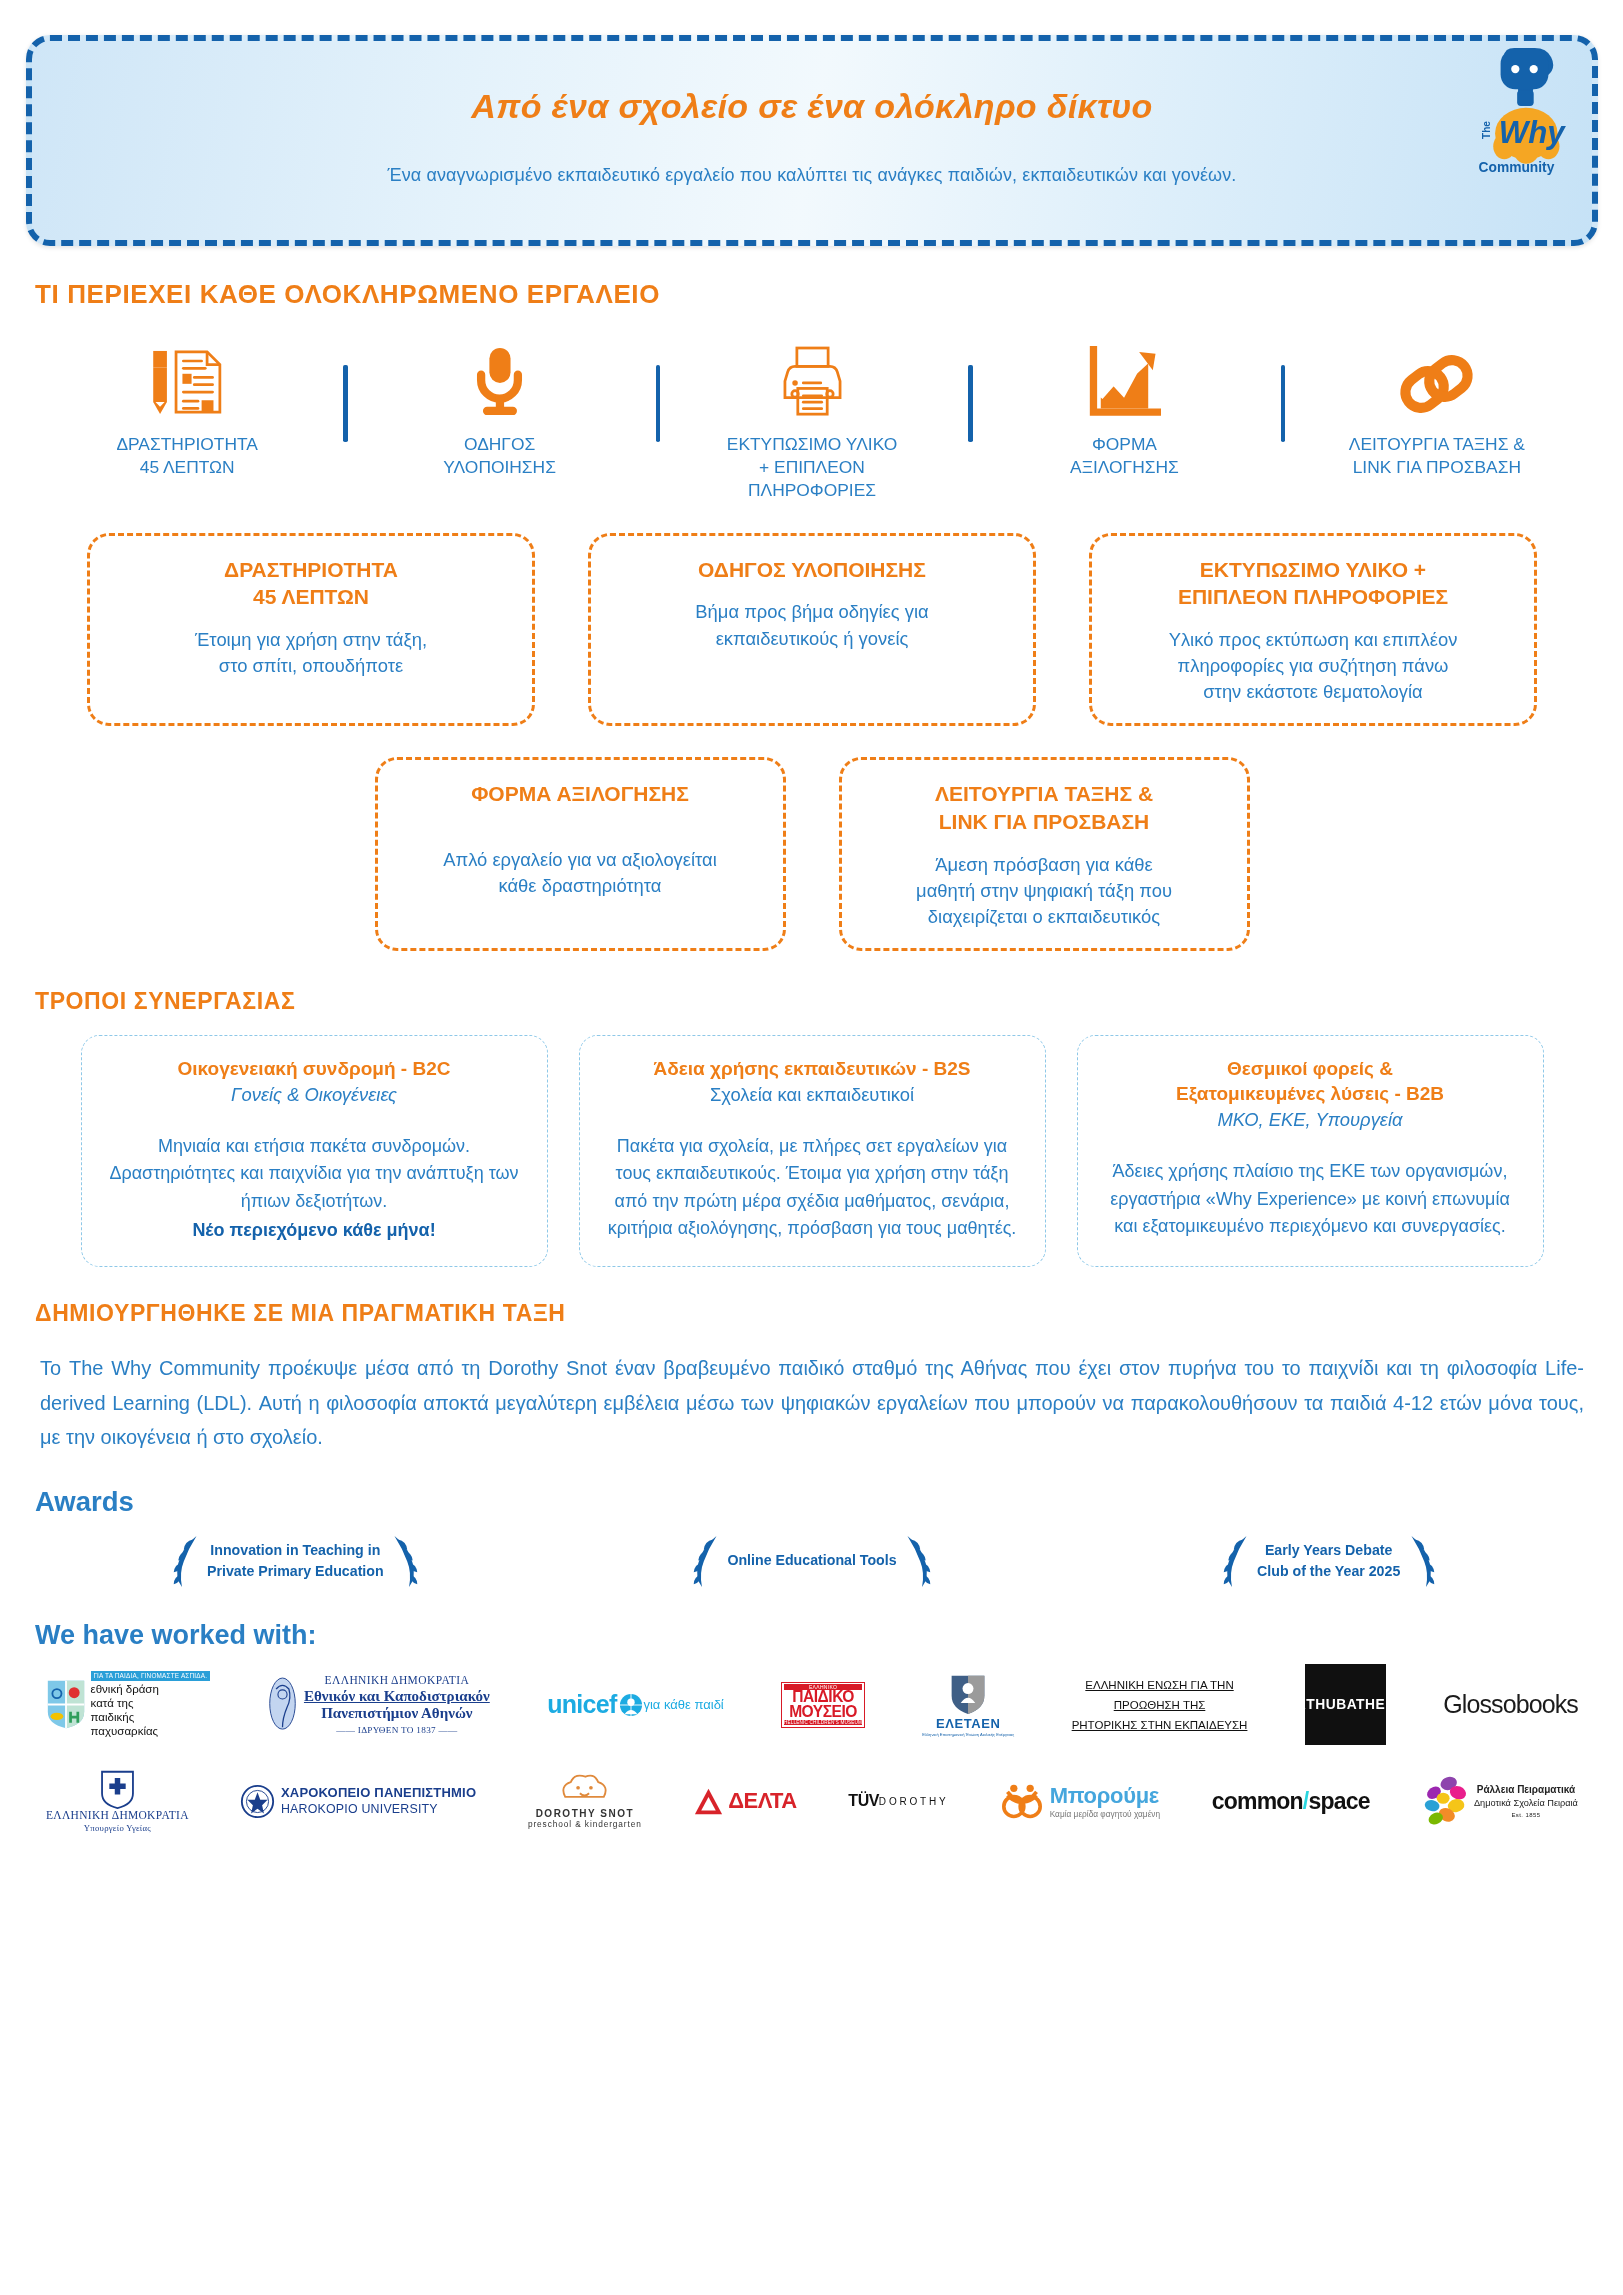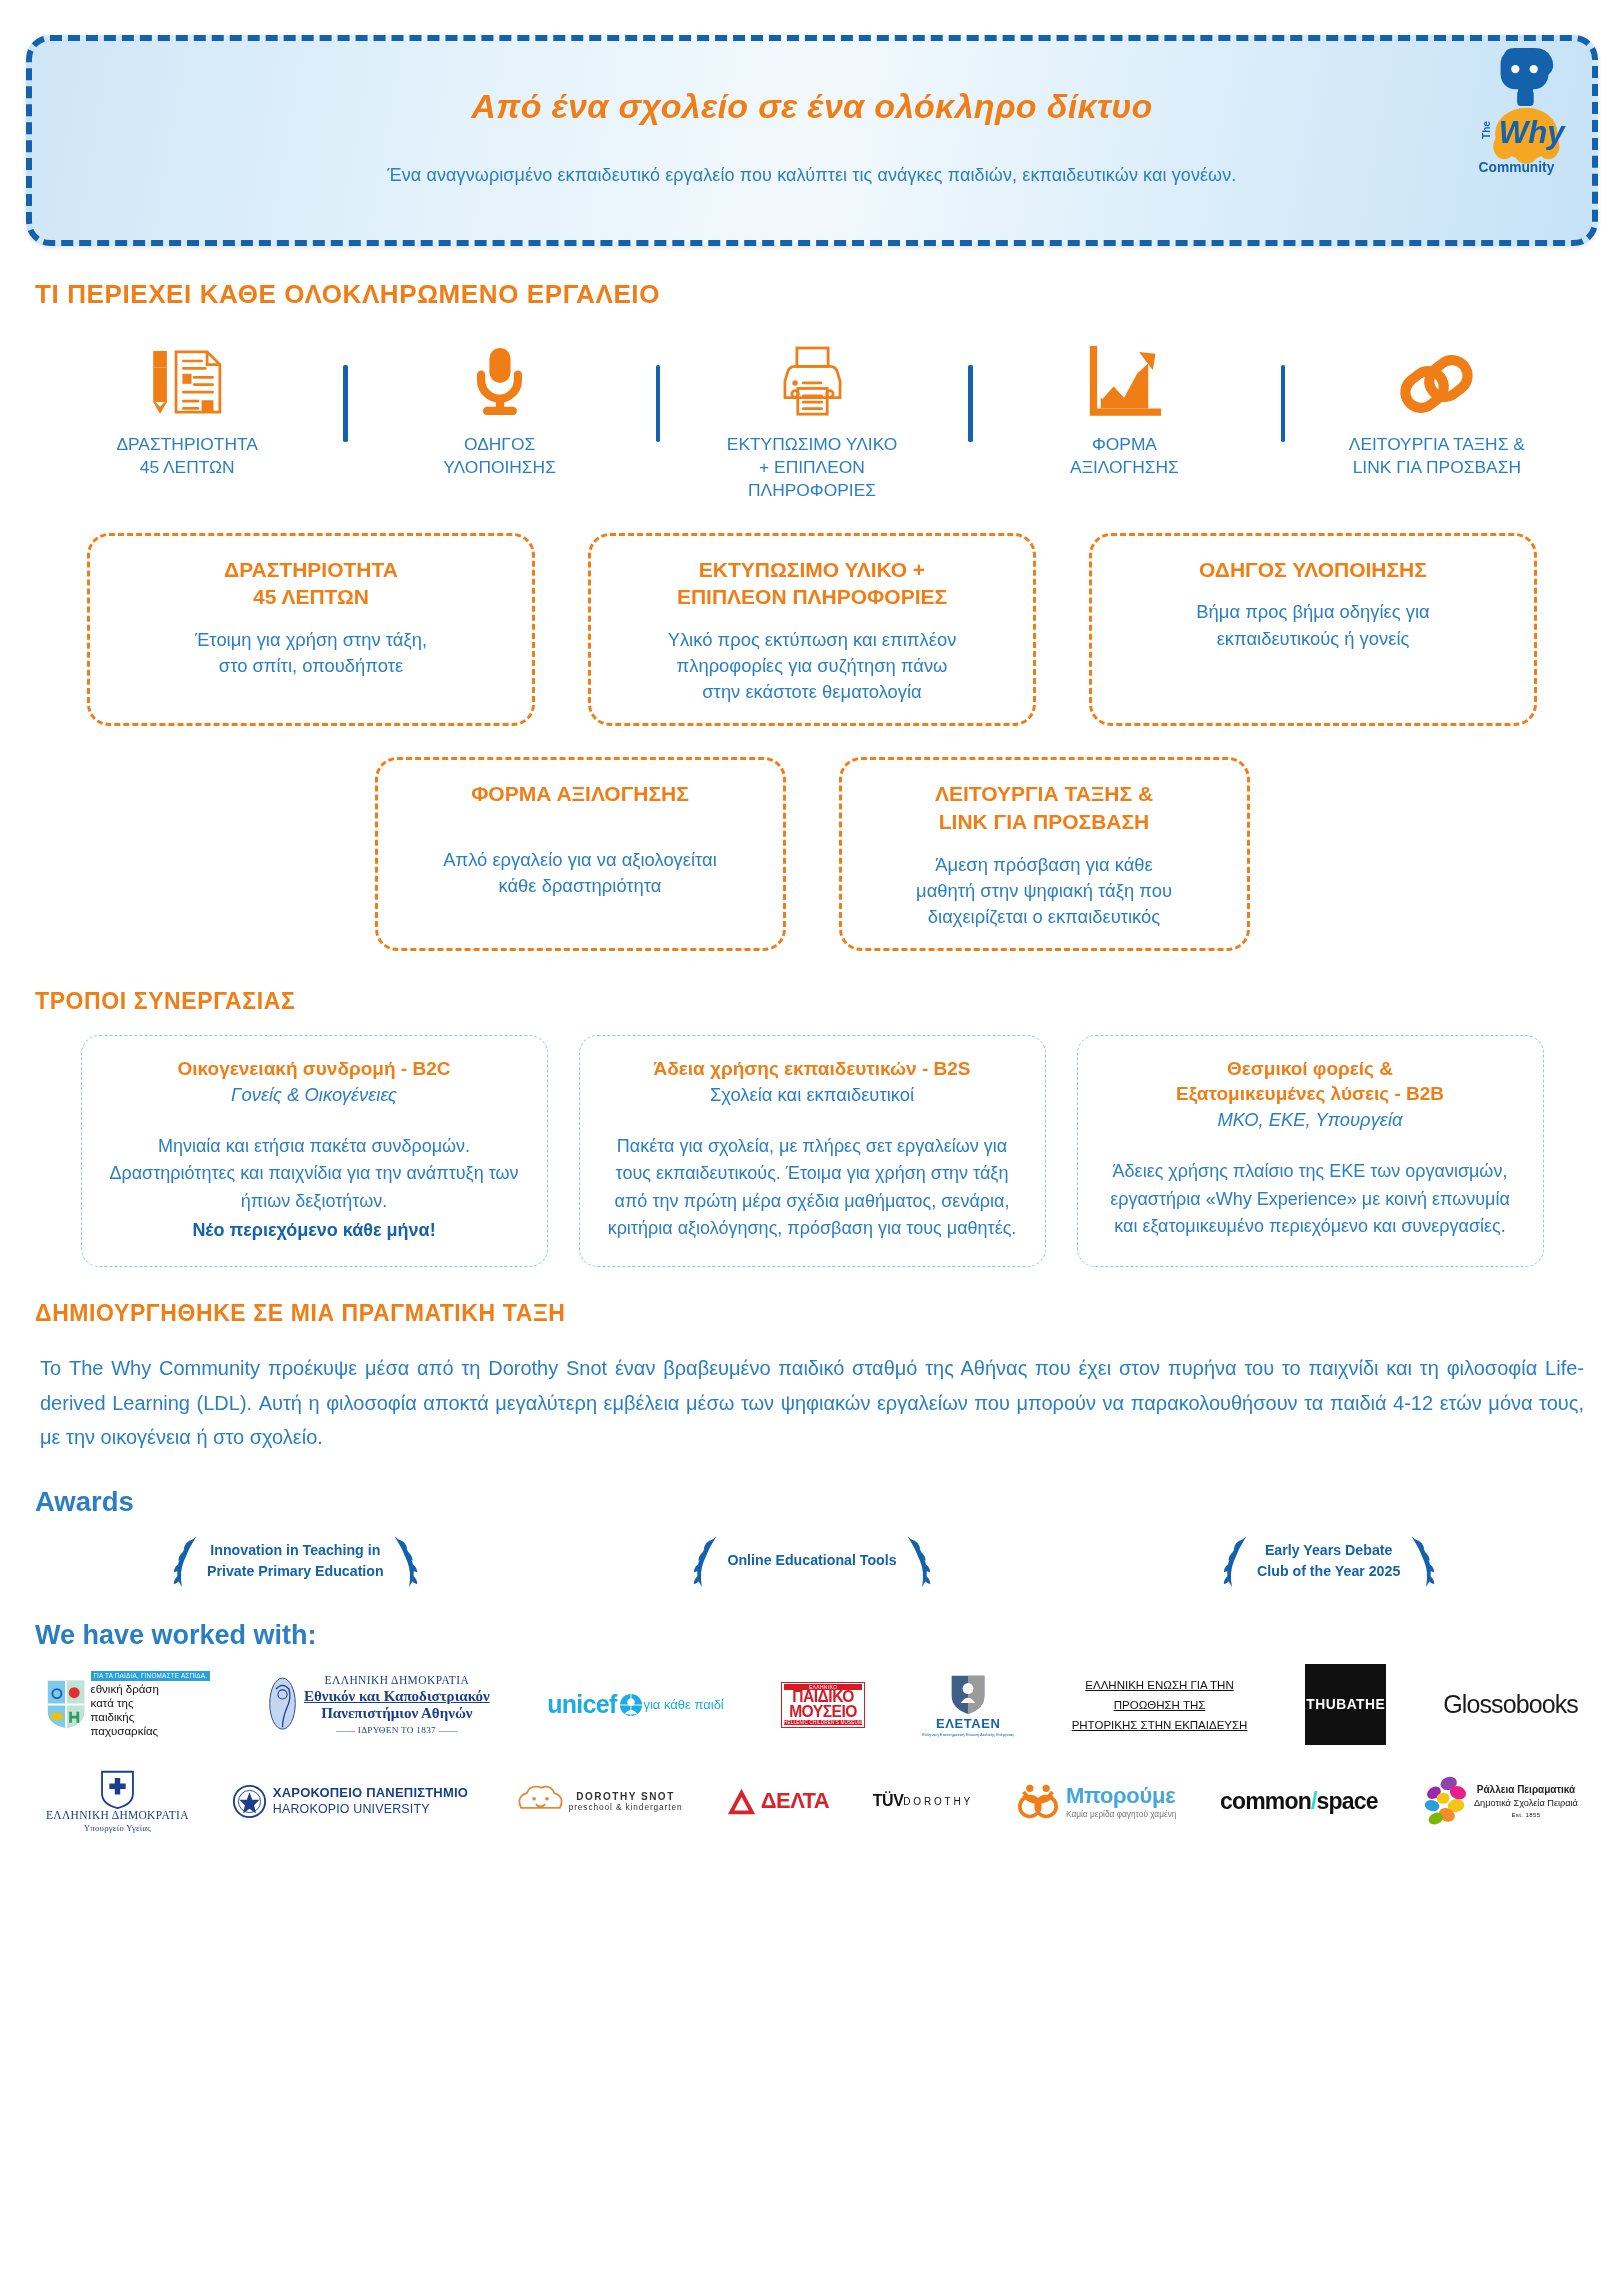--- a/index.html
+++ b/index.html
@@ -306,26 +306,26 @@
       <div class="icon-label">ΛΕΙΤΟΥΡΓΙΑ ΤΑΞΗΣ &amp;<br>LINK ΓΙΑ ΠΡΟΣΒΑΣΗ</div>
     </div>
   </div>
 
   <div class="dash-row">
     <div class="dash-card">
       <div class="dash-title">ΔΡΑΣΤΗΡΙΟΤΗΤΑ<br>45 ΛΕΠΤΩΝ</div>
       <div class="dash-body">Έτοιμη για χρήση στην τάξη,<br>στο σπίτι, οπουδήποτε</div>
     </div>
     <div class="dash-card">
+      <div class="dash-title">ΟΔΗΓΟΣ ΥΛΟΠΟΙΗΣΗΣ</div>
+      <div class="dash-body">Βήμα προς βήμα οδηγίες για<br>εκπαιδευτικούς ή γονείς</div>
+    </div>
+    <div class="dash-card">
       <div class="dash-title">ΕΚΤΥΠΩΣΙΜΟ ΥΛΙΚΟ +<br>ΕΠΙΠΛΕΟΝ ΠΛΗΡΟΦΟΡΙΕΣ</div>
       <div class="dash-body">Υλικό προς εκτύπωση και επιπλέον<br>πληροφορίες για συζήτηση πάνω<br>στην εκάστοτε θεματολογία</div>
-    </div>
-    <div class="dash-card">
-      <div class="dash-title">ΟΔΗΓΟΣ ΥΛΟΠΟΙΗΣΗΣ</div>
-      <div class="dash-body">Βήμα προς βήμα οδηγίες για<br>εκπαιδευτικούς ή γονείς</div>
     </div>
   </div>
 
   <div class="dash-row second">
     <div class="dash-card">
       <div class="dash-title">ΦΟΡΜΑ ΑΞΙΛΟΓΗΣΗΣ</div>
       <div class="dash-body" style="margin-top:39px;">Απλό εργαλείο για να αξιολογείται<br>κάθε δραστηριότητα</div>
     </div>
     <div class="dash-card">
       <div class="dash-title">ΛΕΙΤΟΥΡΓΙΑ ΤΑΞΗΣ &amp;<br>LINK ΓΙΑ ΠΡΟΣΒΑΣΗ</div>
@@ -547,21 +547,21 @@
         <circle cx="19" cy="20" r="17" fill="none" stroke="#1a3e8c" stroke-width="2"></circle>
         <circle cx="19" cy="20" r="12" fill="none" stroke="#1a3e8c" stroke-width="1"></circle>
         <path d="M19 10 l3 8 h8 l-6 6 l2 9 l-7 -5 l-7 5 l2 -9 l-6 -6 h8 z" fill="#1a3e8c"></path>
       </svg>
       <div class="harokopio">
         <b>ΧΑΡΟΚΟΠΕΙΟ ΠΑΝΕΠΙΣΤΗΜΙΟ</b><br>
         <span>HAROKOPIO UNIVERSITY</span>
       </div>
     </div>
 
-    <div class="logo" style="">
+    <div class="logo" style="flex-direction:column">
       <svg width="57" height="35" viewBox="0 0 62 38">
         <path d="M10 26 q-6 -12 6 -16 q4 -10 16 -6 q10 -4 14 6 q12 4 6 16 z" fill="none" stroke="#e08a3c" stroke-width="2"></path>
         <circle cx="24" cy="16" r="2" fill="#e08a3c"></circle>
           <circle cx="38" cy="16" r="2" fill="#e08a3c"></circle>
         <path d="M26 22 q5 5 10 0" fill="none" stroke="#e08a3c" stroke-width="2"></path>
       </svg>
       <div class="dsnot-txt">
         <div class="dsnot-name">DOROTHY SNOT</div>
         <div>preschool &amp; kindergarten</div>
       </div>

